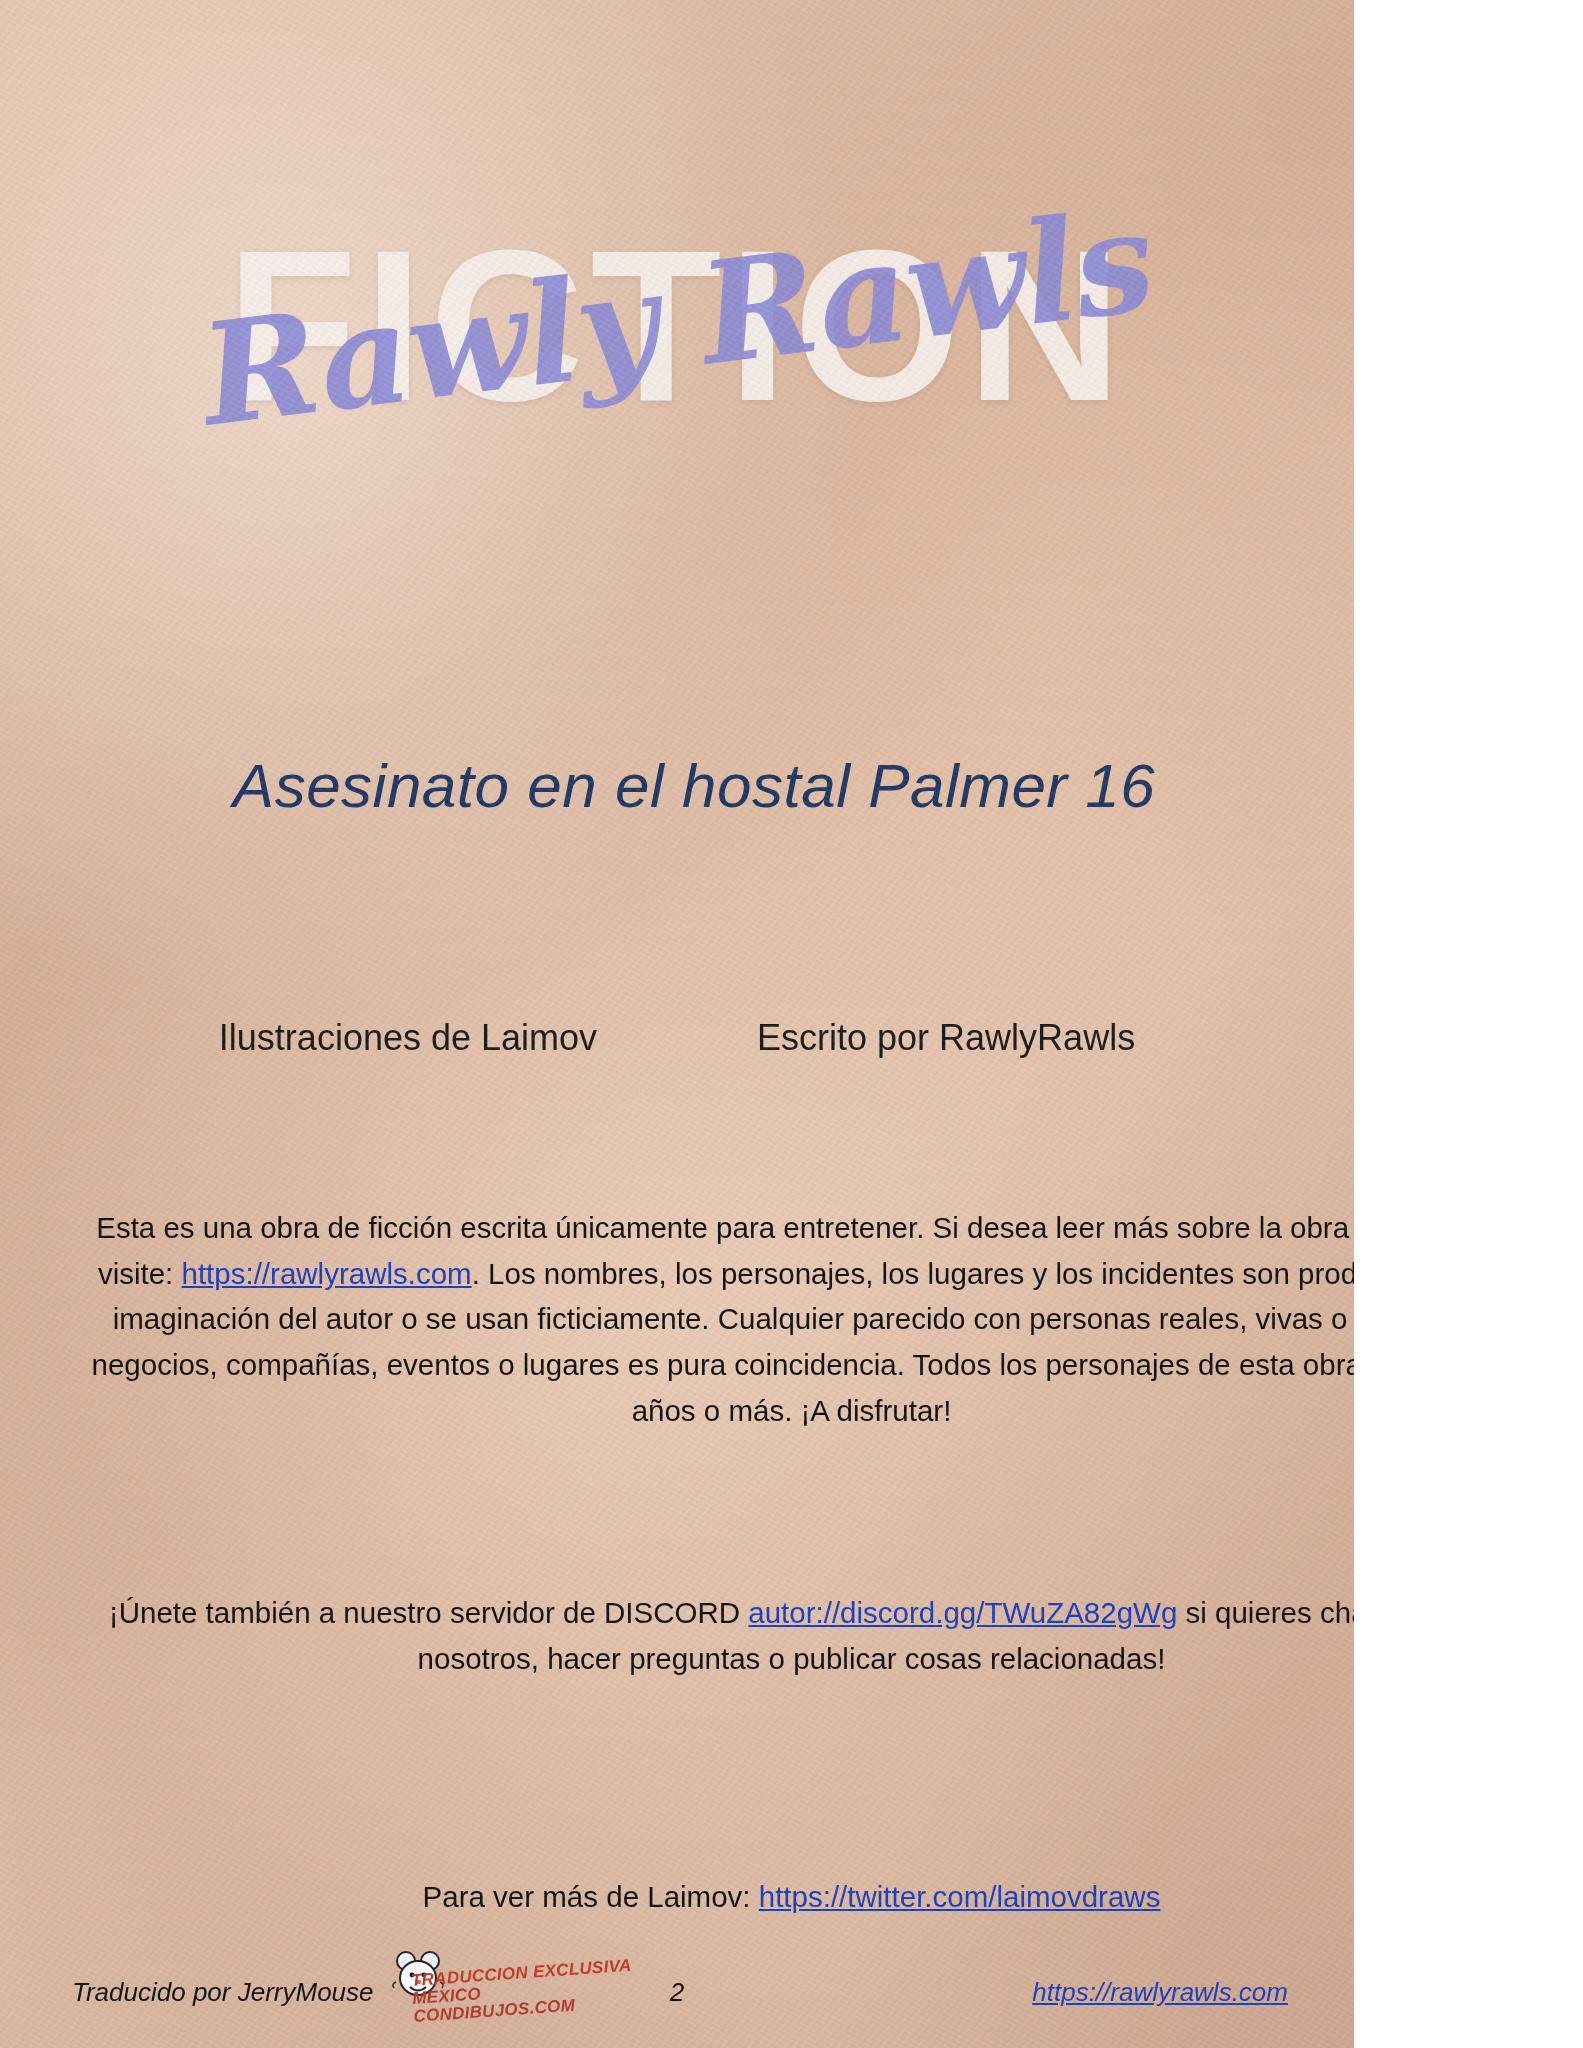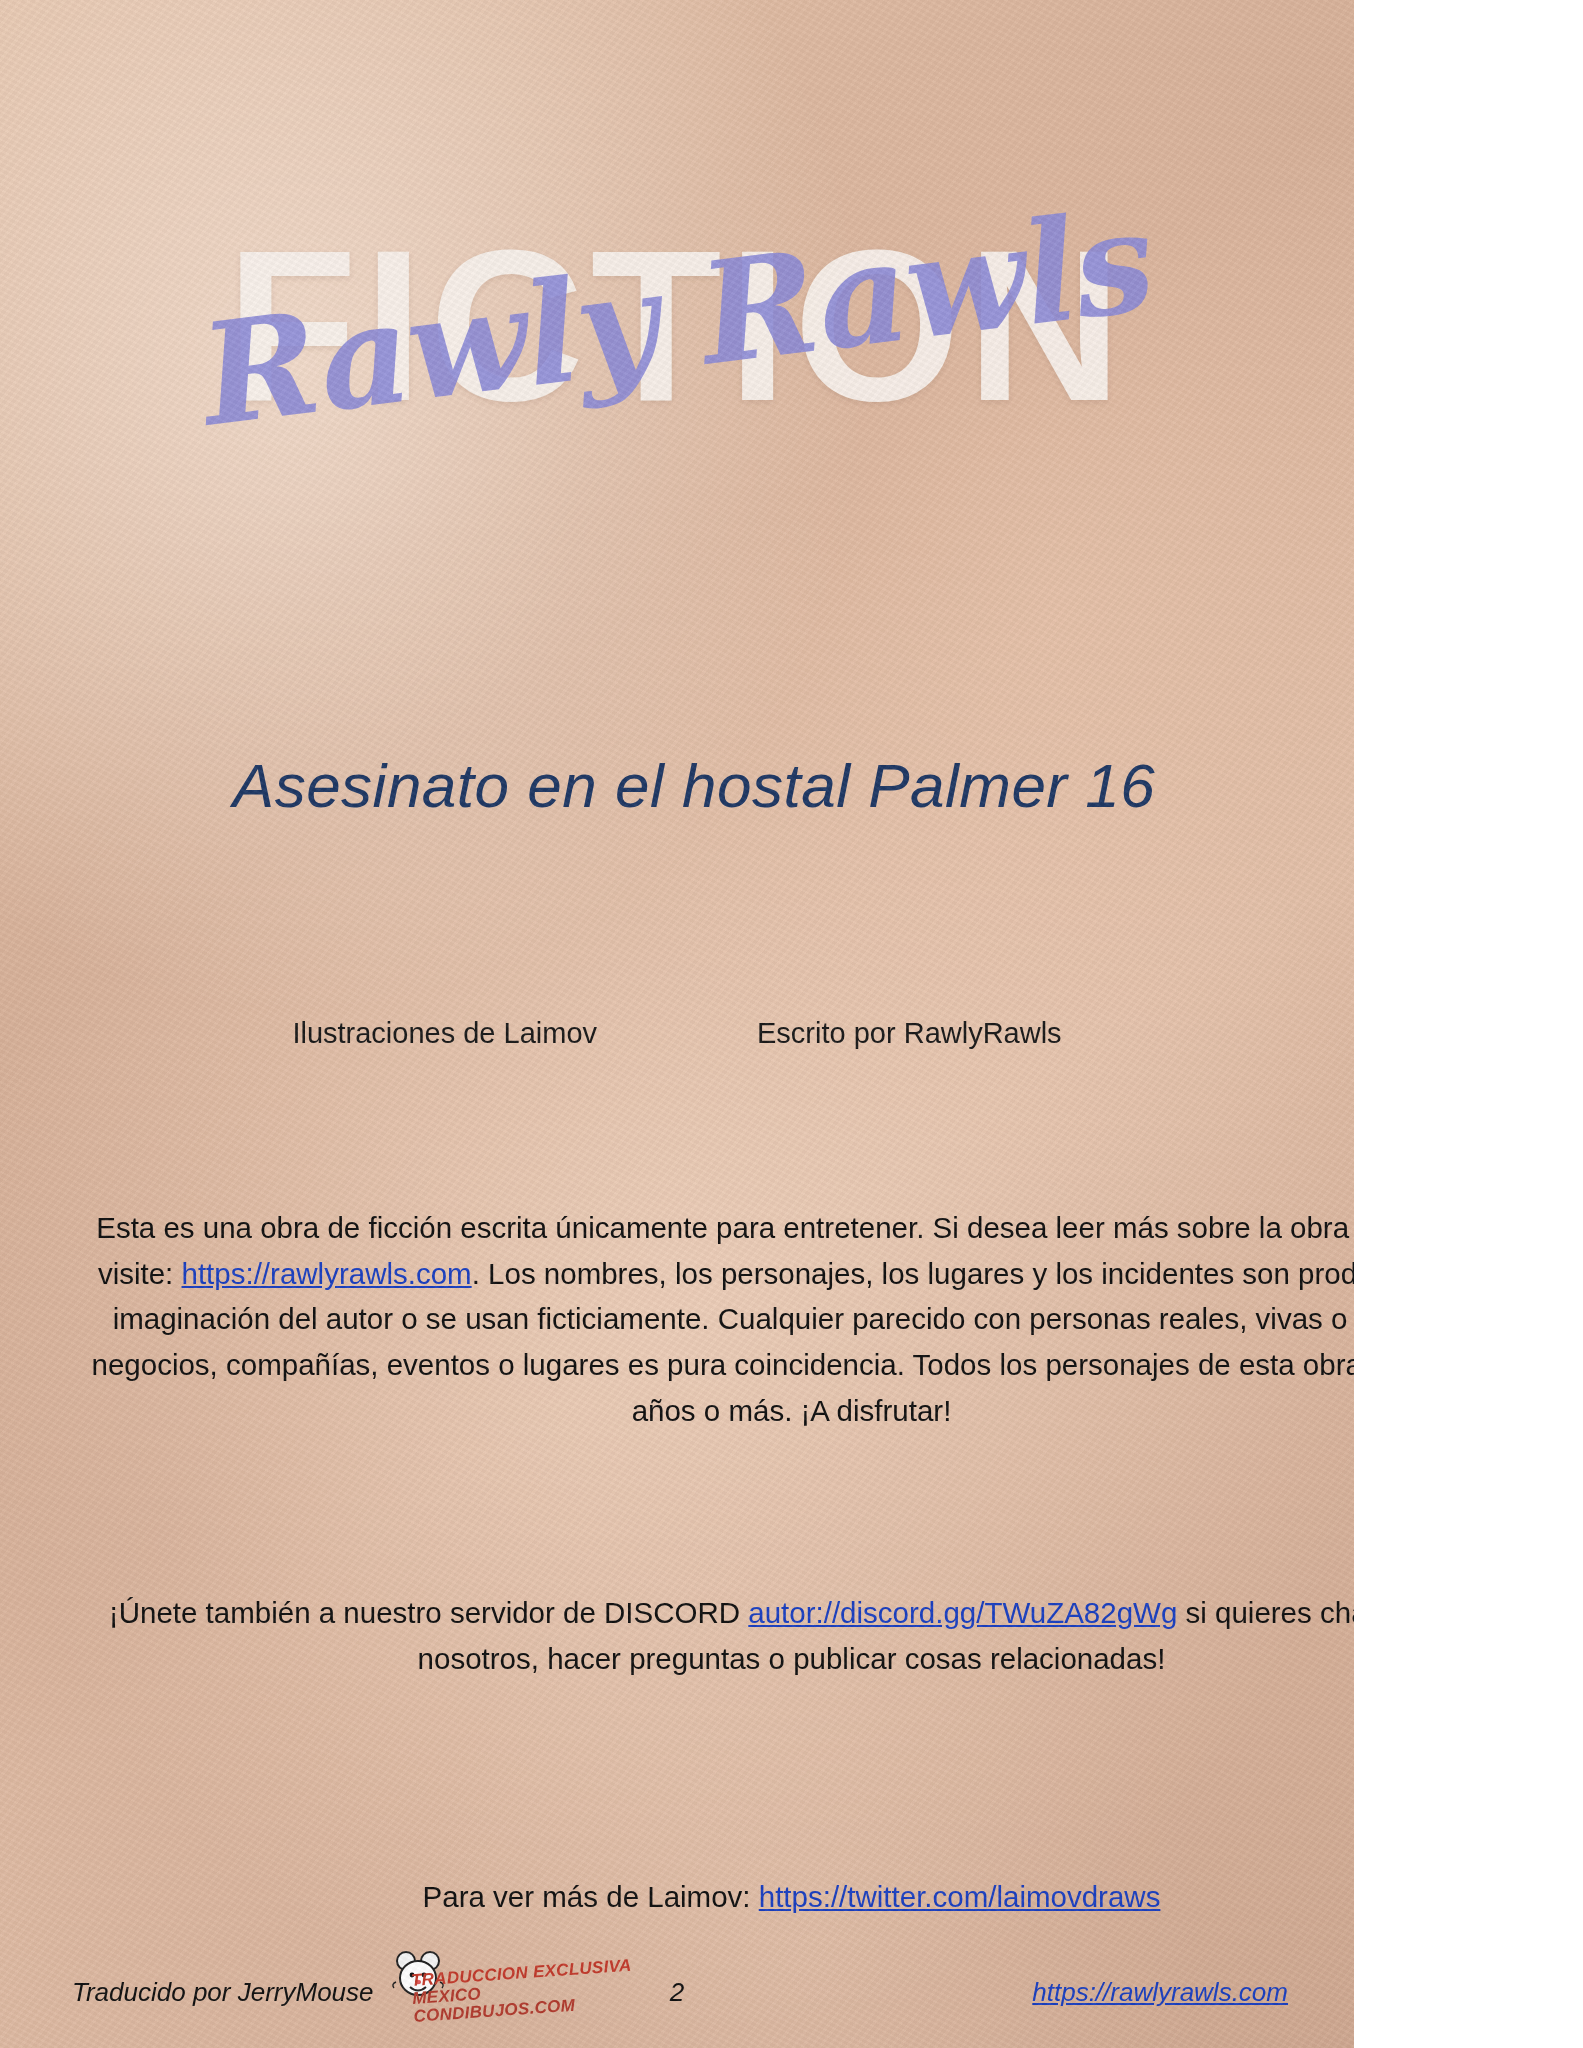--- a/index.html
+++ b/index.html
@@ -98,21 +98,21 @@
 
   
   .credits {
     position: absolute;
     top: 1017px;
     left: 0;
     width: 100%;
     display: flex;
     justify-content: center;
     gap: 160px;
-    font-size: 29px;
+    font-size: 36px;
     color: #1a1a1a;
   }
   .credits span { white-space: nowrap; }
 
   
   .body-text {
     position: absolute;
     left: 78px;
     width: 1427px;
     text-align: center;

